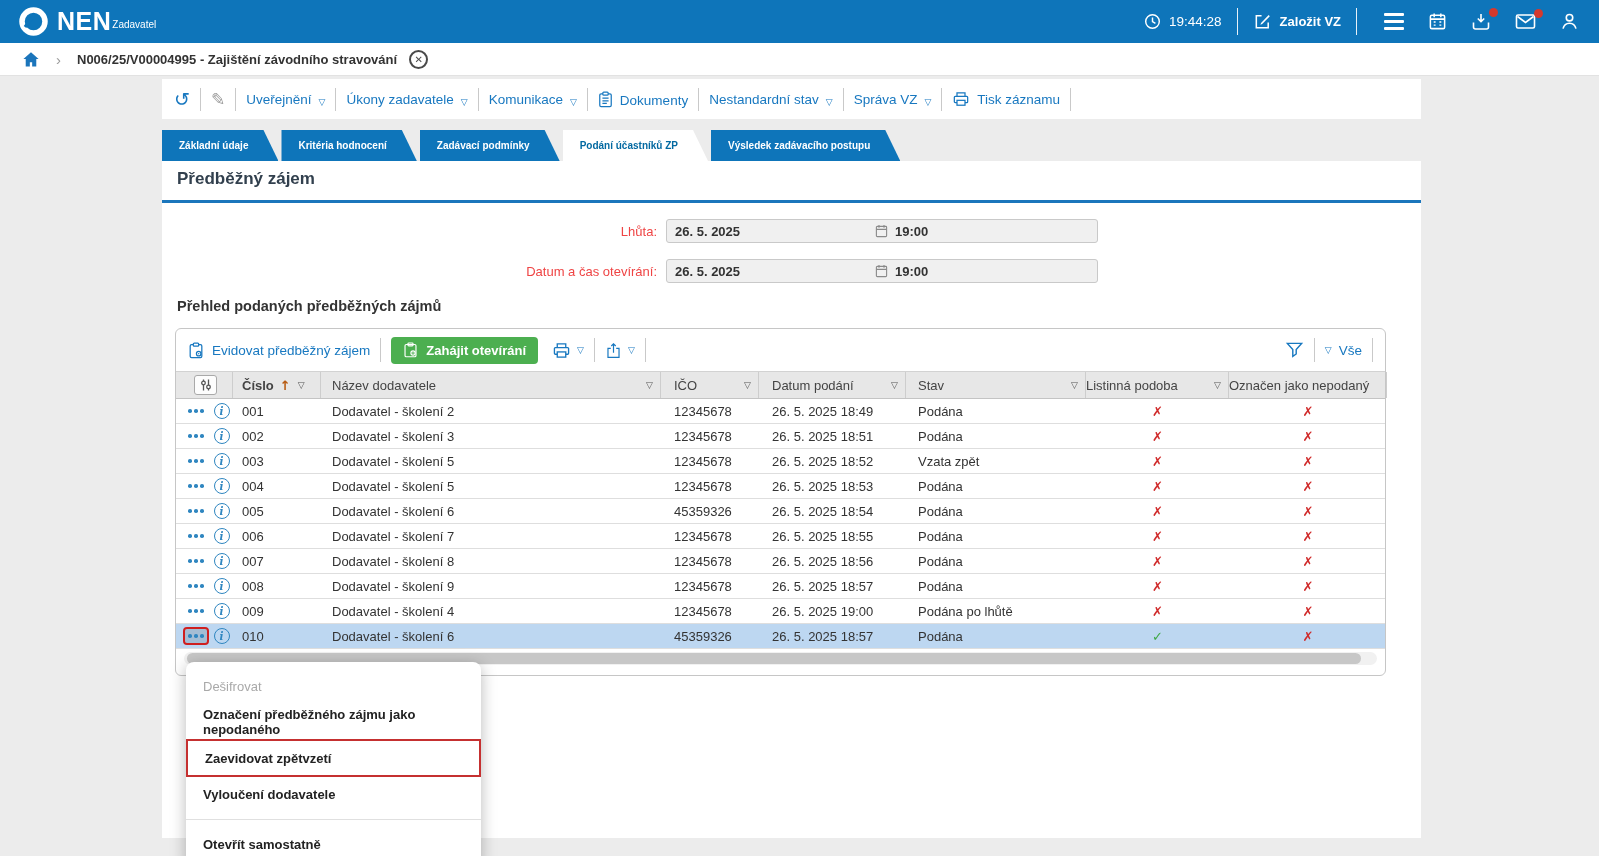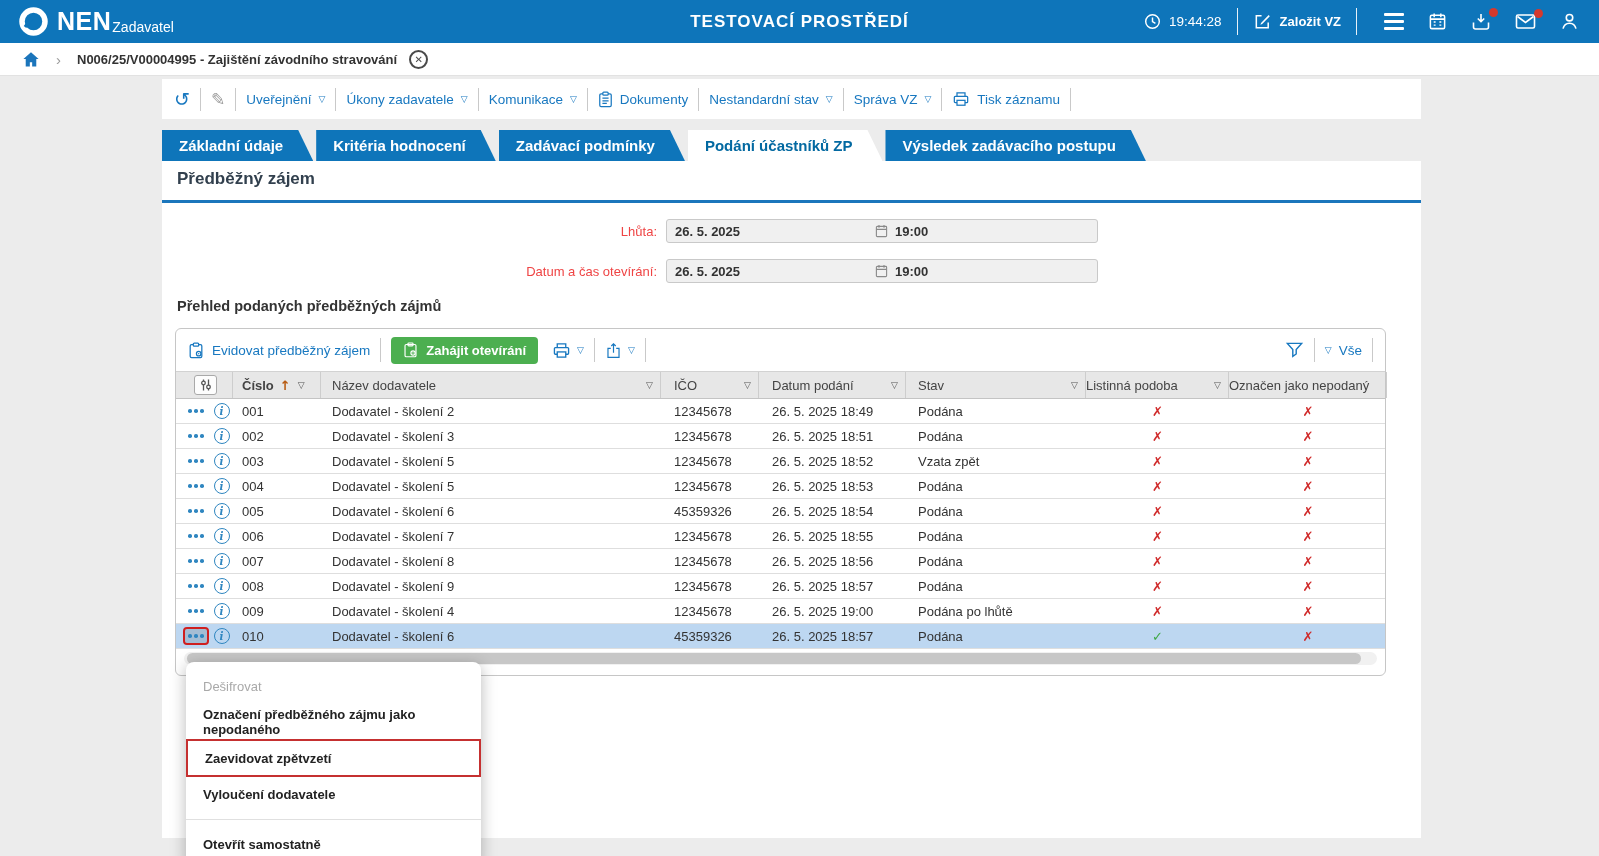--- a/index.html
+++ b/index.html
@@ -5,21 +5,21 @@
   * { margin:0; padding:0; box-sizing:border-box; }
   html,body { background:#ececec; }
   body { font-family:"Liberation Sans","DejaVu Sans",sans-serif; }
   #app { position:relative; width:1599px; height:856px; background:#ececec; overflow:hidden; }
 
   
   .topbar { position:absolute; top:0; left:0; right:0; height:43px; background:#0e75ba; display:flex; align-items:center; color:#fff; padding:0 18px; z-index:10; }
   .logo-wrap { display:flex; align-items:flex-start; }
   .logo-ring { margin-right:8px; }
   .logo-text { font-size:25px; font-weight:bold; letter-spacing:.5px; line-height:30px; }
-  .logo-sub { font-size:14px; margin-top:13px; margin-left:1px; }
+  .logo-sub { font-size:10px; margin-top:13px; margin-left:1px; }
   .env-title { position:absolute; left:50%; transform:translateX(-50%); line-height:43px; font-size:17px; font-weight:bold; letter-spacing:1px; white-space:nowrap; }
   .top-right { margin-left:auto; display:flex; align-items:center; }
   .tr-item { display:flex; align-items:center; gap:8px; color:#fff; cursor:pointer; position:relative; }
   .tr-time { font-size:13.5px; }
   .tr-create { font-size:13px; font-weight:bold; }
   .tsep { width:1px; height:27px; background:rgba(255,255,255,.9); margin:0 15px; }
   .tr-ico { margin:0 12px; position:relative; cursor:pointer; display:flex; }
   .badge { position:absolute; top:-4px; right:-7px; width:9px; height:9px; background:#d4392e; border-radius:50%; }
   .burger { display:flex; flex-direction:column; gap:4px; }
   .burger i { display:block; width:20px; height:3px; background:#fff; border-radius:1px; }
@@ -27,28 +27,28 @@
   
   .breadcrumb { position:absolute; top:43px; left:0; right:0; height:33px; background:#fff; border-bottom:1px solid #e2e2e2; display:flex; align-items:center; padding-left:22px; z-index:9; }
   .bc-home { color:#1b75bb; display:flex; cursor:pointer; }
   .bc-chev { color:#9a9a9a; font-size:15px; margin:0 16px; }
   .bc-label { font-weight:bold; font-size:13px; color:#333; }
   .bc-close { margin-left:12px; width:19px; height:19px; border:2px solid #4a4a4a; border-radius:50%; display:flex; align-items:center; justify-content:center; font-size:10px; color:#4a4a4a; font-weight:bold; cursor:pointer; }
 
   
   .actionbar { position:absolute; left:162px; top:79px; width:1259px; height:40px; background:#fff; display:flex; align-items:center; padding-left:12px; }
   .ab-sep { width:1px; height:23px; background:#c9c9c9; margin:0 10px; flex:none; }
-  .ab-link { color:#1878c0; font-size:13.5px; display:flex; align-items:center; gap:7px; cursor:pointer; white-space:nowrap; }
+  .ab-link { color:#1878c0; font-size:13.5px; display:flex; align-items:flex-end; gap:7px; cursor:pointer; white-space:nowrap; }
   .ab-glyph { font-size:19px; color:#1878c0; cursor:pointer; line-height:1; }
   .ab-glyph.pencil { color:#9b9b9b; font-size:17px; }
   .caret { font-size:9px; color:#1878c0; }
 
   
   .tabs { position:absolute; left:162px; top:130px; height:31px; display:flex; z-index:3; }
-  .tab { background:#0e75ba; color:#fff; font-weight:bold; font-size:15px; line-height:31px; padding:0 30px 0 17px;
+  .tab { background:#0e75ba; color:#fff; font-weight:bold; font-size:10px; line-height:31px; padding:0 30px 0 17px;
          clip-path:polygon(0 0, calc(100% - 15px) 0, 100% 100%, 0 100%); margin-right:3px; cursor:pointer; white-space:nowrap; }
   .tab.active { background:#fff; color:#0369a1; }
 
   
   .main { position:absolute; left:162px; top:161px; width:1259px; height:677px; background:#fff; }
   .page-heading { position:absolute; left:15px; top:8px; font-size:17px; font-weight:bold; color:#32404e; }
   .heading-rule { position:absolute; top:39px; left:0; width:100%; height:3px; background:#1b76bc; }
 
   .form-row { position:absolute; left:0; display:flex; align-items:center; height:24px; }
   .form-label { width:504px; text-align:right; padding-right:9px; font-size:13px; color:#ef4444; }
@@ -115,21 +115,20 @@
     <div class="logo-wrap">
       <span class="logo-ring">
         <svg width="31" height="31" viewBox="0 0 31 31">
           <circle cx="15.5" cy="15.5" r="11.5" stroke="#fff" stroke-width="5.5" fill="none"></circle>
           <line x1="7" y1="21" x2="17" y2="8" stroke="#0e75ba" stroke-width="3.2"></line>
         </svg>
       </span>
       <span class="logo-text">NEN</span>
       <span class="logo-sub">Zadavatel</span>
     </div>
-    <div class="env-title">TESTOVACÍ PROSTŘEDÍ</div>
     <div class="top-right">
       <div class="tr-item">
         <span>
           <svg width="17" height="17" viewBox="0 0 20 20" fill="none" stroke="#fff" stroke-width="1.7">
             <circle cx="10" cy="10" r="8"></circle>
               <path d="M10 5.2v5l3.4 2"></path>
           </svg>
         </span>
         <span class="tr-time">19:44:28</span>
       </div>

